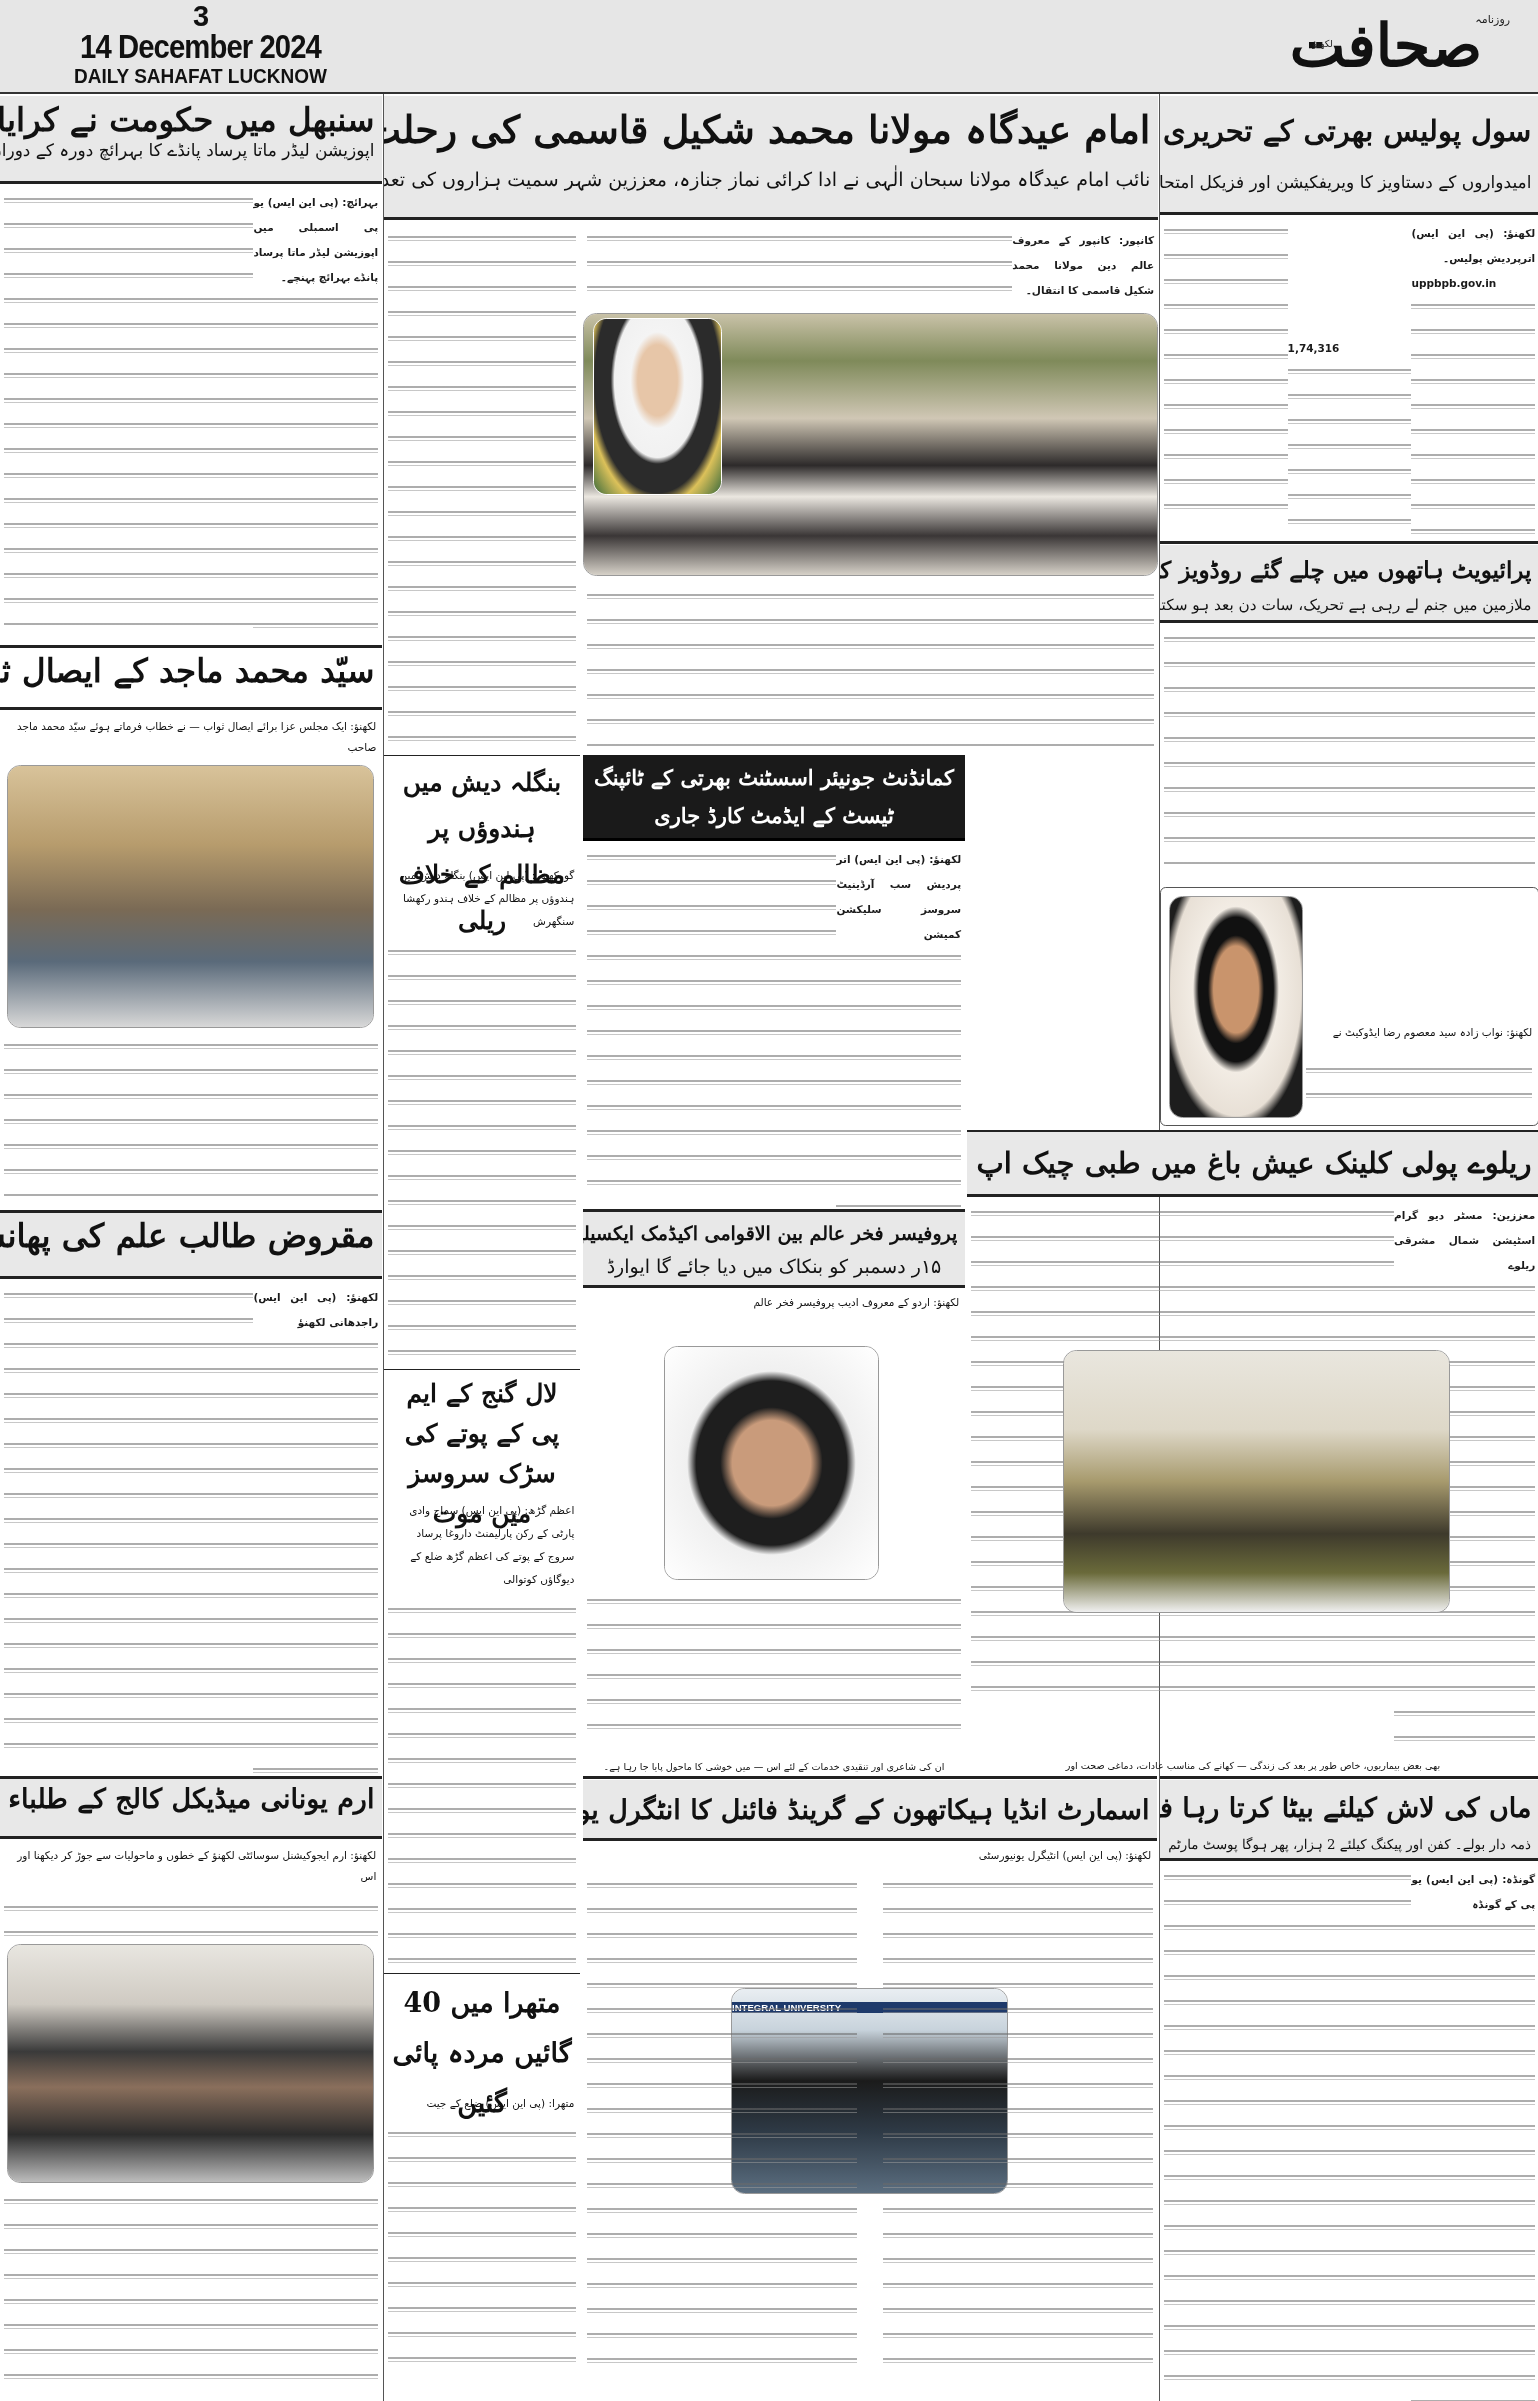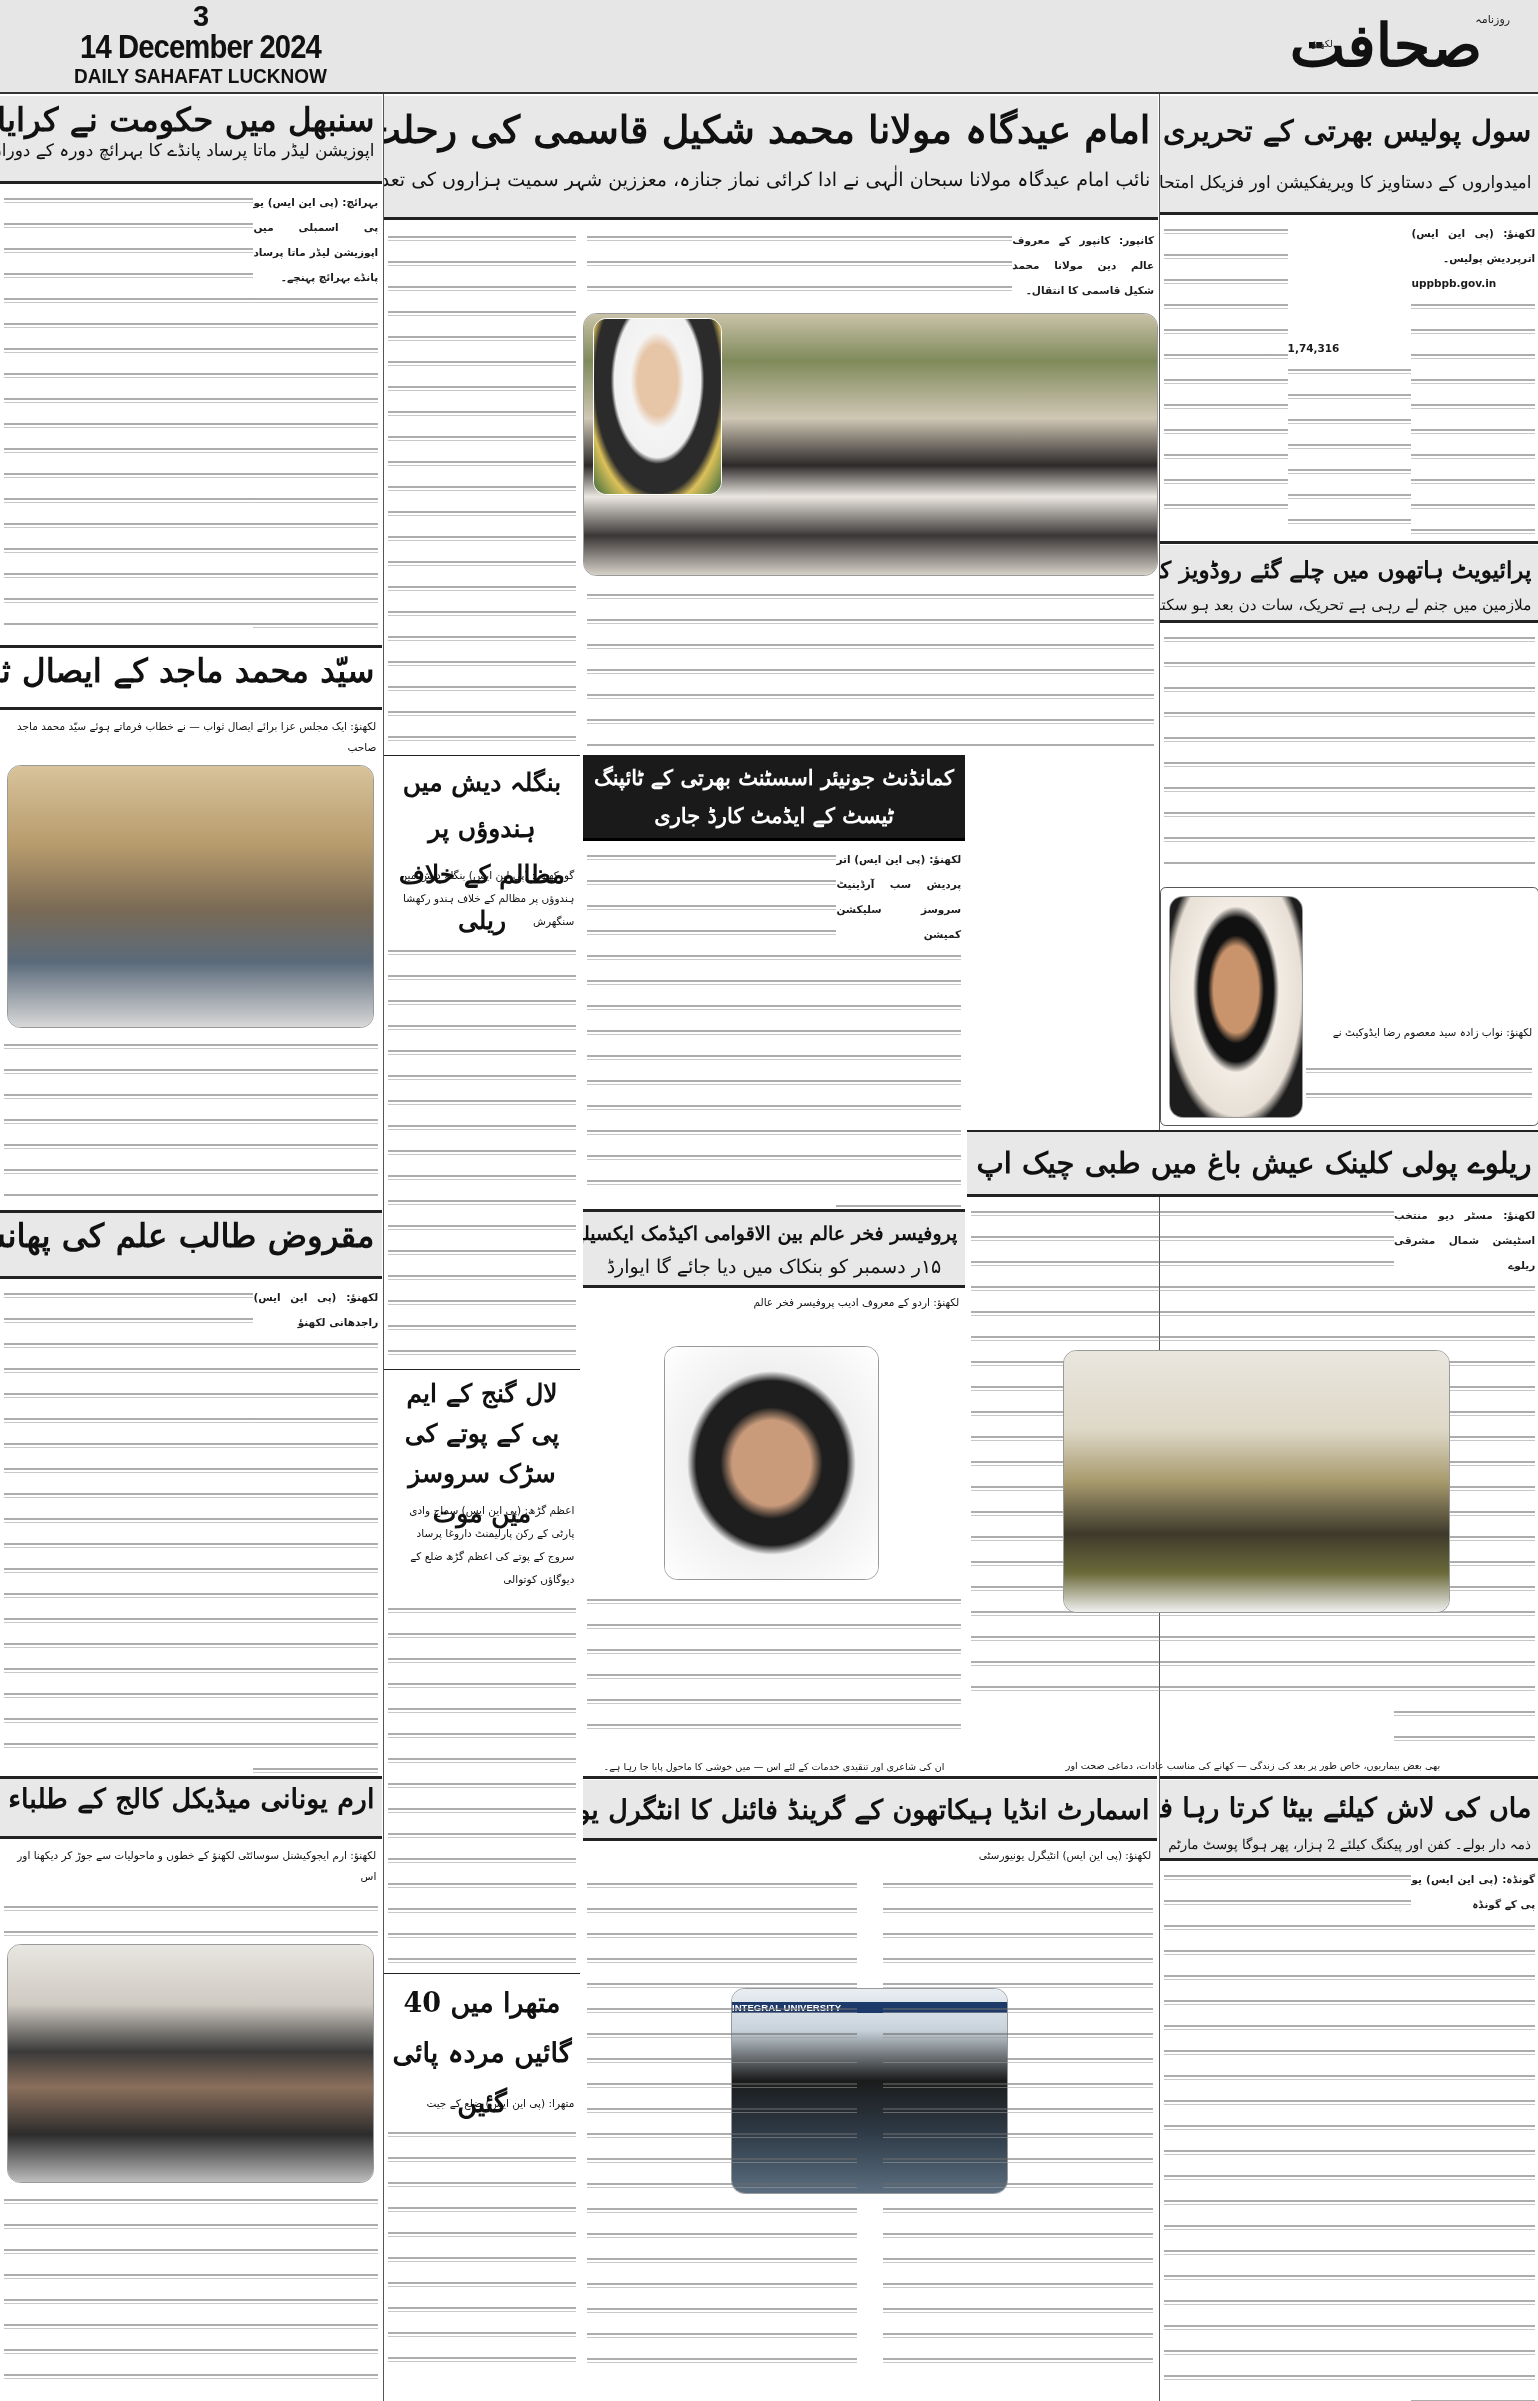--- a/index.html
+++ b/index.html
@@ -326,21 +326,21 @@
   <p style="position:absolute;right:5.7px;top:134px;width:226px;font-size:10.5px;line-height:21px">لکھنؤ: نواب زادہ سید معصوم رضا ایڈوکیٹ نے</p>
   <span class="textfill" style="position:absolute;right:5.7px;top:172px;width:226px;height:57px"></span>
 </article>
 
 <article class="block" style="left:967px;top:1130px;width:572px;height:645px">
   <div class="hl" style="height:67px;border-top:2.9px solid #222">
     <span class="main" style="font-size:29px;line-height:54px">ریلوے پولی کلینک عیش باغ میں طبی چیک اپ کیمپ</span>
   </div>
   <div class="cols" style="height:516px">
     <div class="col">
-        <p style="font-size:10.5px;font-weight:bold">لکھنؤ: مسٹر دیو منتخب اسٹیشن شمال مشرقی ریلوے</p>
+        <p style="font-size:10.5px;font-weight:bold">معززین: مسٹر دیو گرام اسٹیشن شمال مشرقی ریلوے</p>
         <span class="textfill" style="height:478px"></span>
       </div>
     <div class="col">
         <span class="textfill"></span>
       </div>
     <div class="col">
         <span class="textfill"></span>
       </div>
     <div class="col">
         <span class="textfill"></span>

